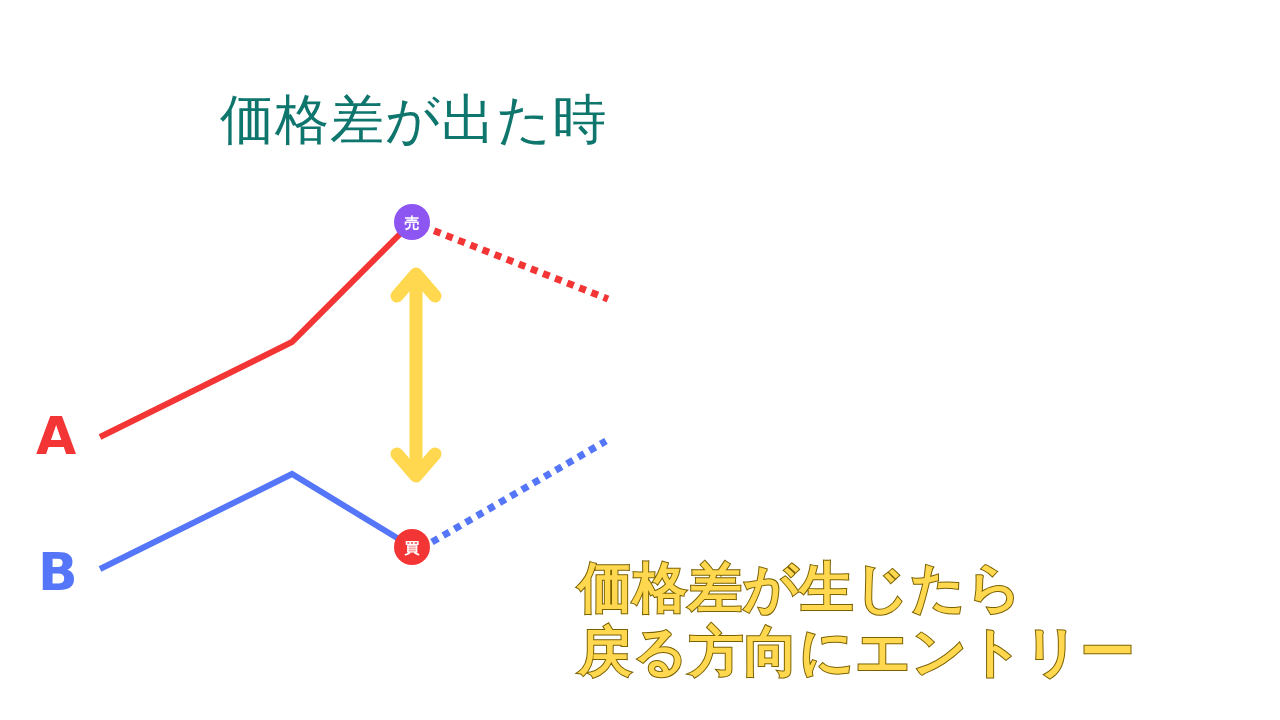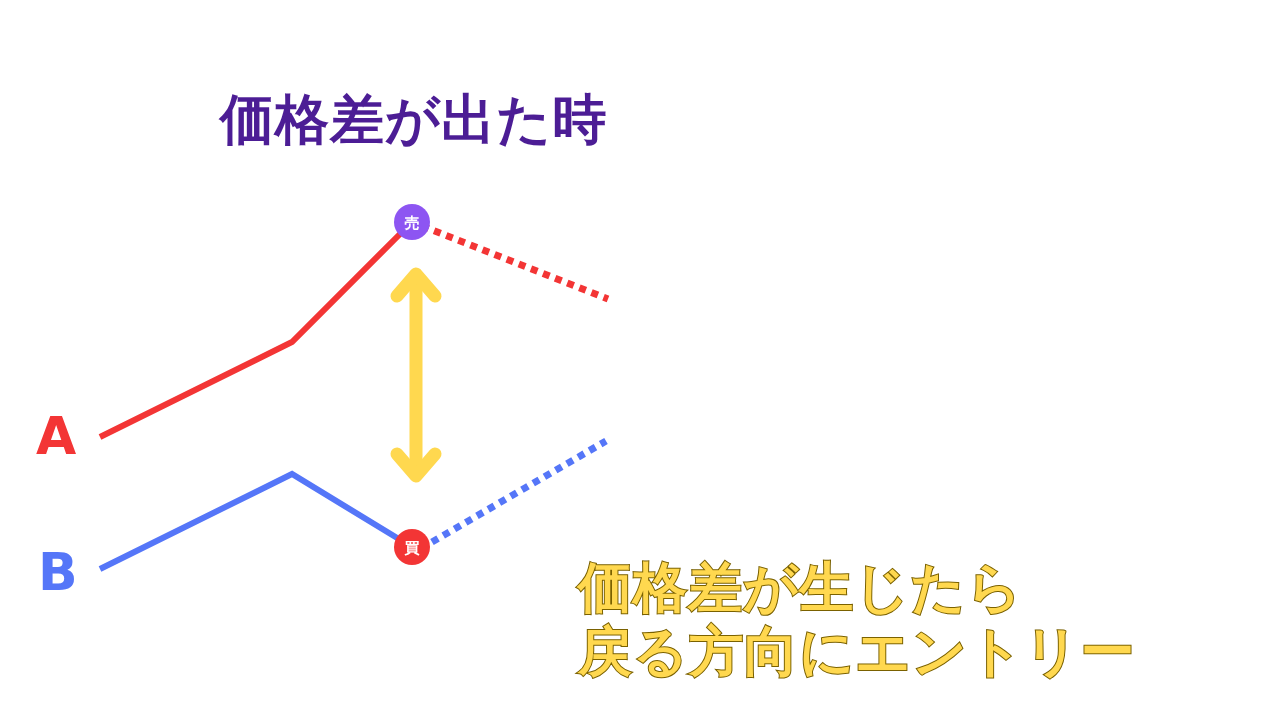--- a/index.html
+++ b/index.html
@@ -1,19 +1,19 @@
 <!DOCTYPE html>
 <html><head>
   <meta charset="utf-8">
   <style>
     html, body { margin:0; padding:0; background:#ffffff; }
     body { width:1280px; height:720px; position:relative; overflow:hidden;
            font-family:"DejaVu Sans", "Liberation Sans", sans-serif; }
-    .title { position:absolute; left:220px; top:84px; font-size:54px; font-weight:bold;
-             color:#4c1d95; letter-spacing:1px; white-space:nowrap; }
+    .title { position:absolute; left:220px; top:84px; font-size:54px; font-weight:normal;
+             color:#0f766e; letter-spacing:1px; white-space:nowrap; }
     .series-label { position:absolute; font-size:52px; font-weight:bold; }
     .caption { position:absolute; left:578px; font-size:54px; font-weight:bold; color:#ffd84f;
                -webkit-text-stroke:2px #7a6100; paint-order:stroke fill; white-space:nowrap;
                letter-spacing:1px; }
     svg.diagram { position:absolute; left:0; top:0; }
     .badge-text { font-family:"DejaVu Sans", sans-serif; font-weight:bold; font-size:15px; fill:#fff; }
   </style>
 </head>
 <body>
 

